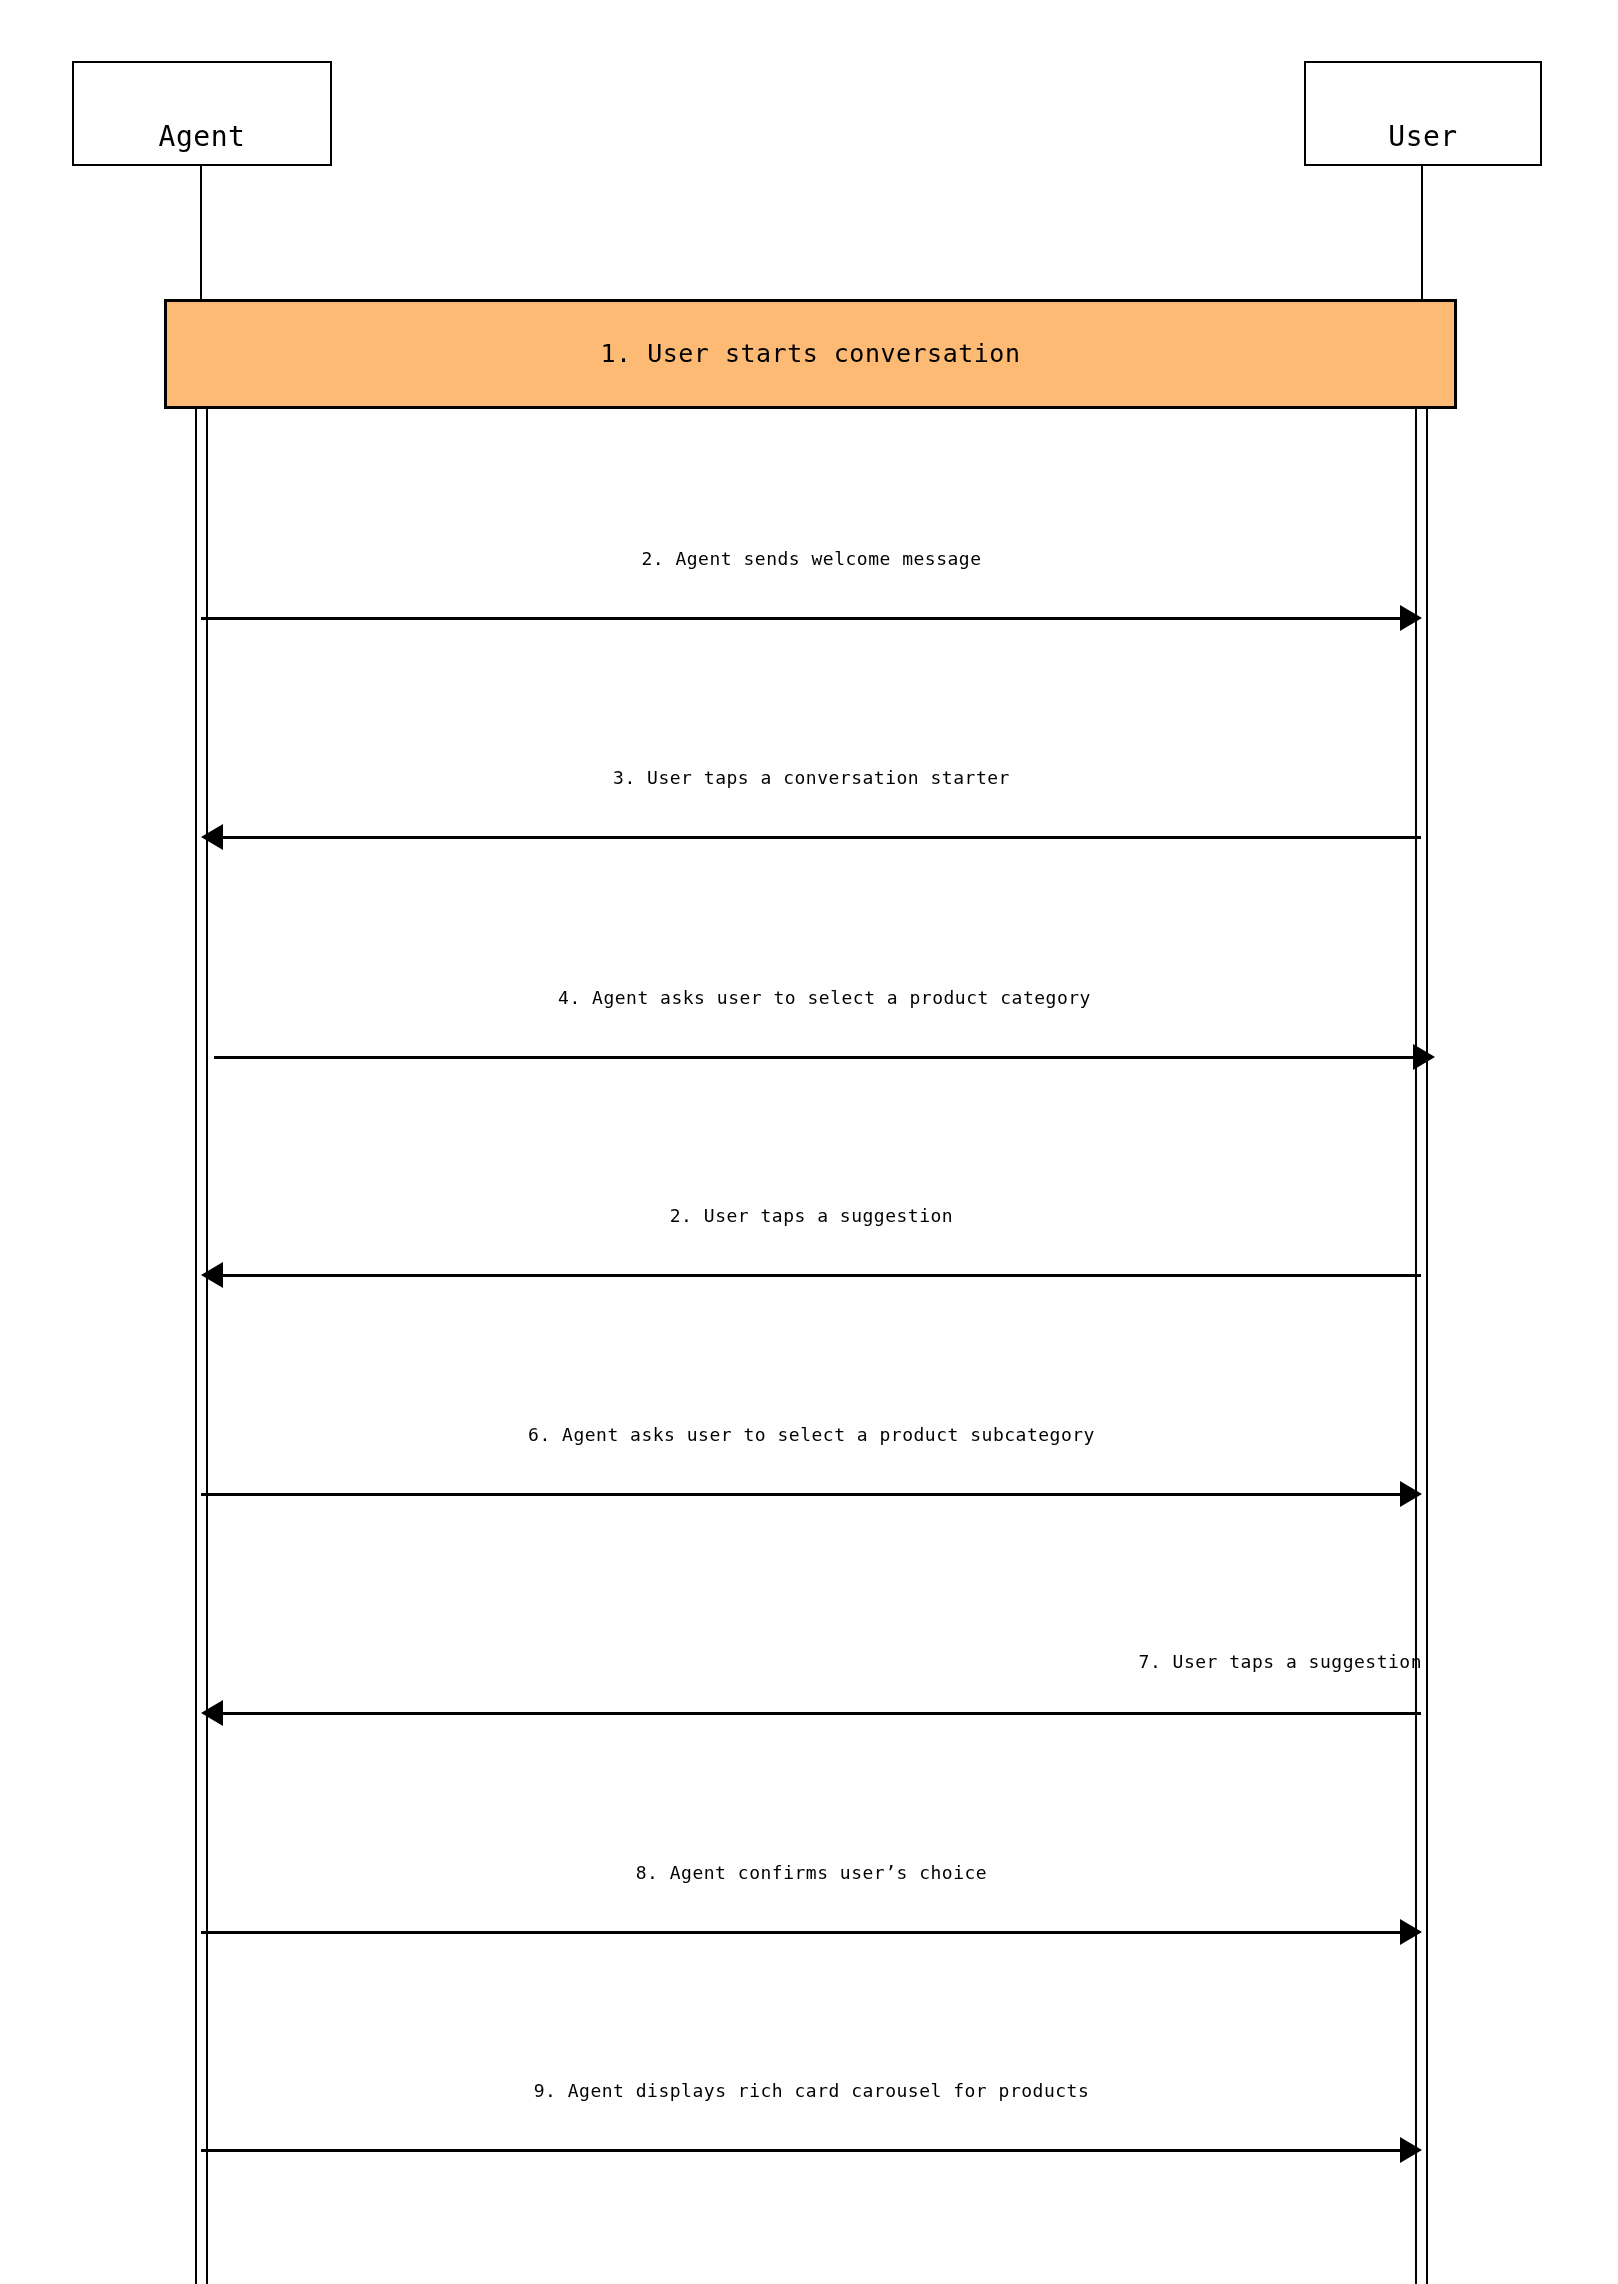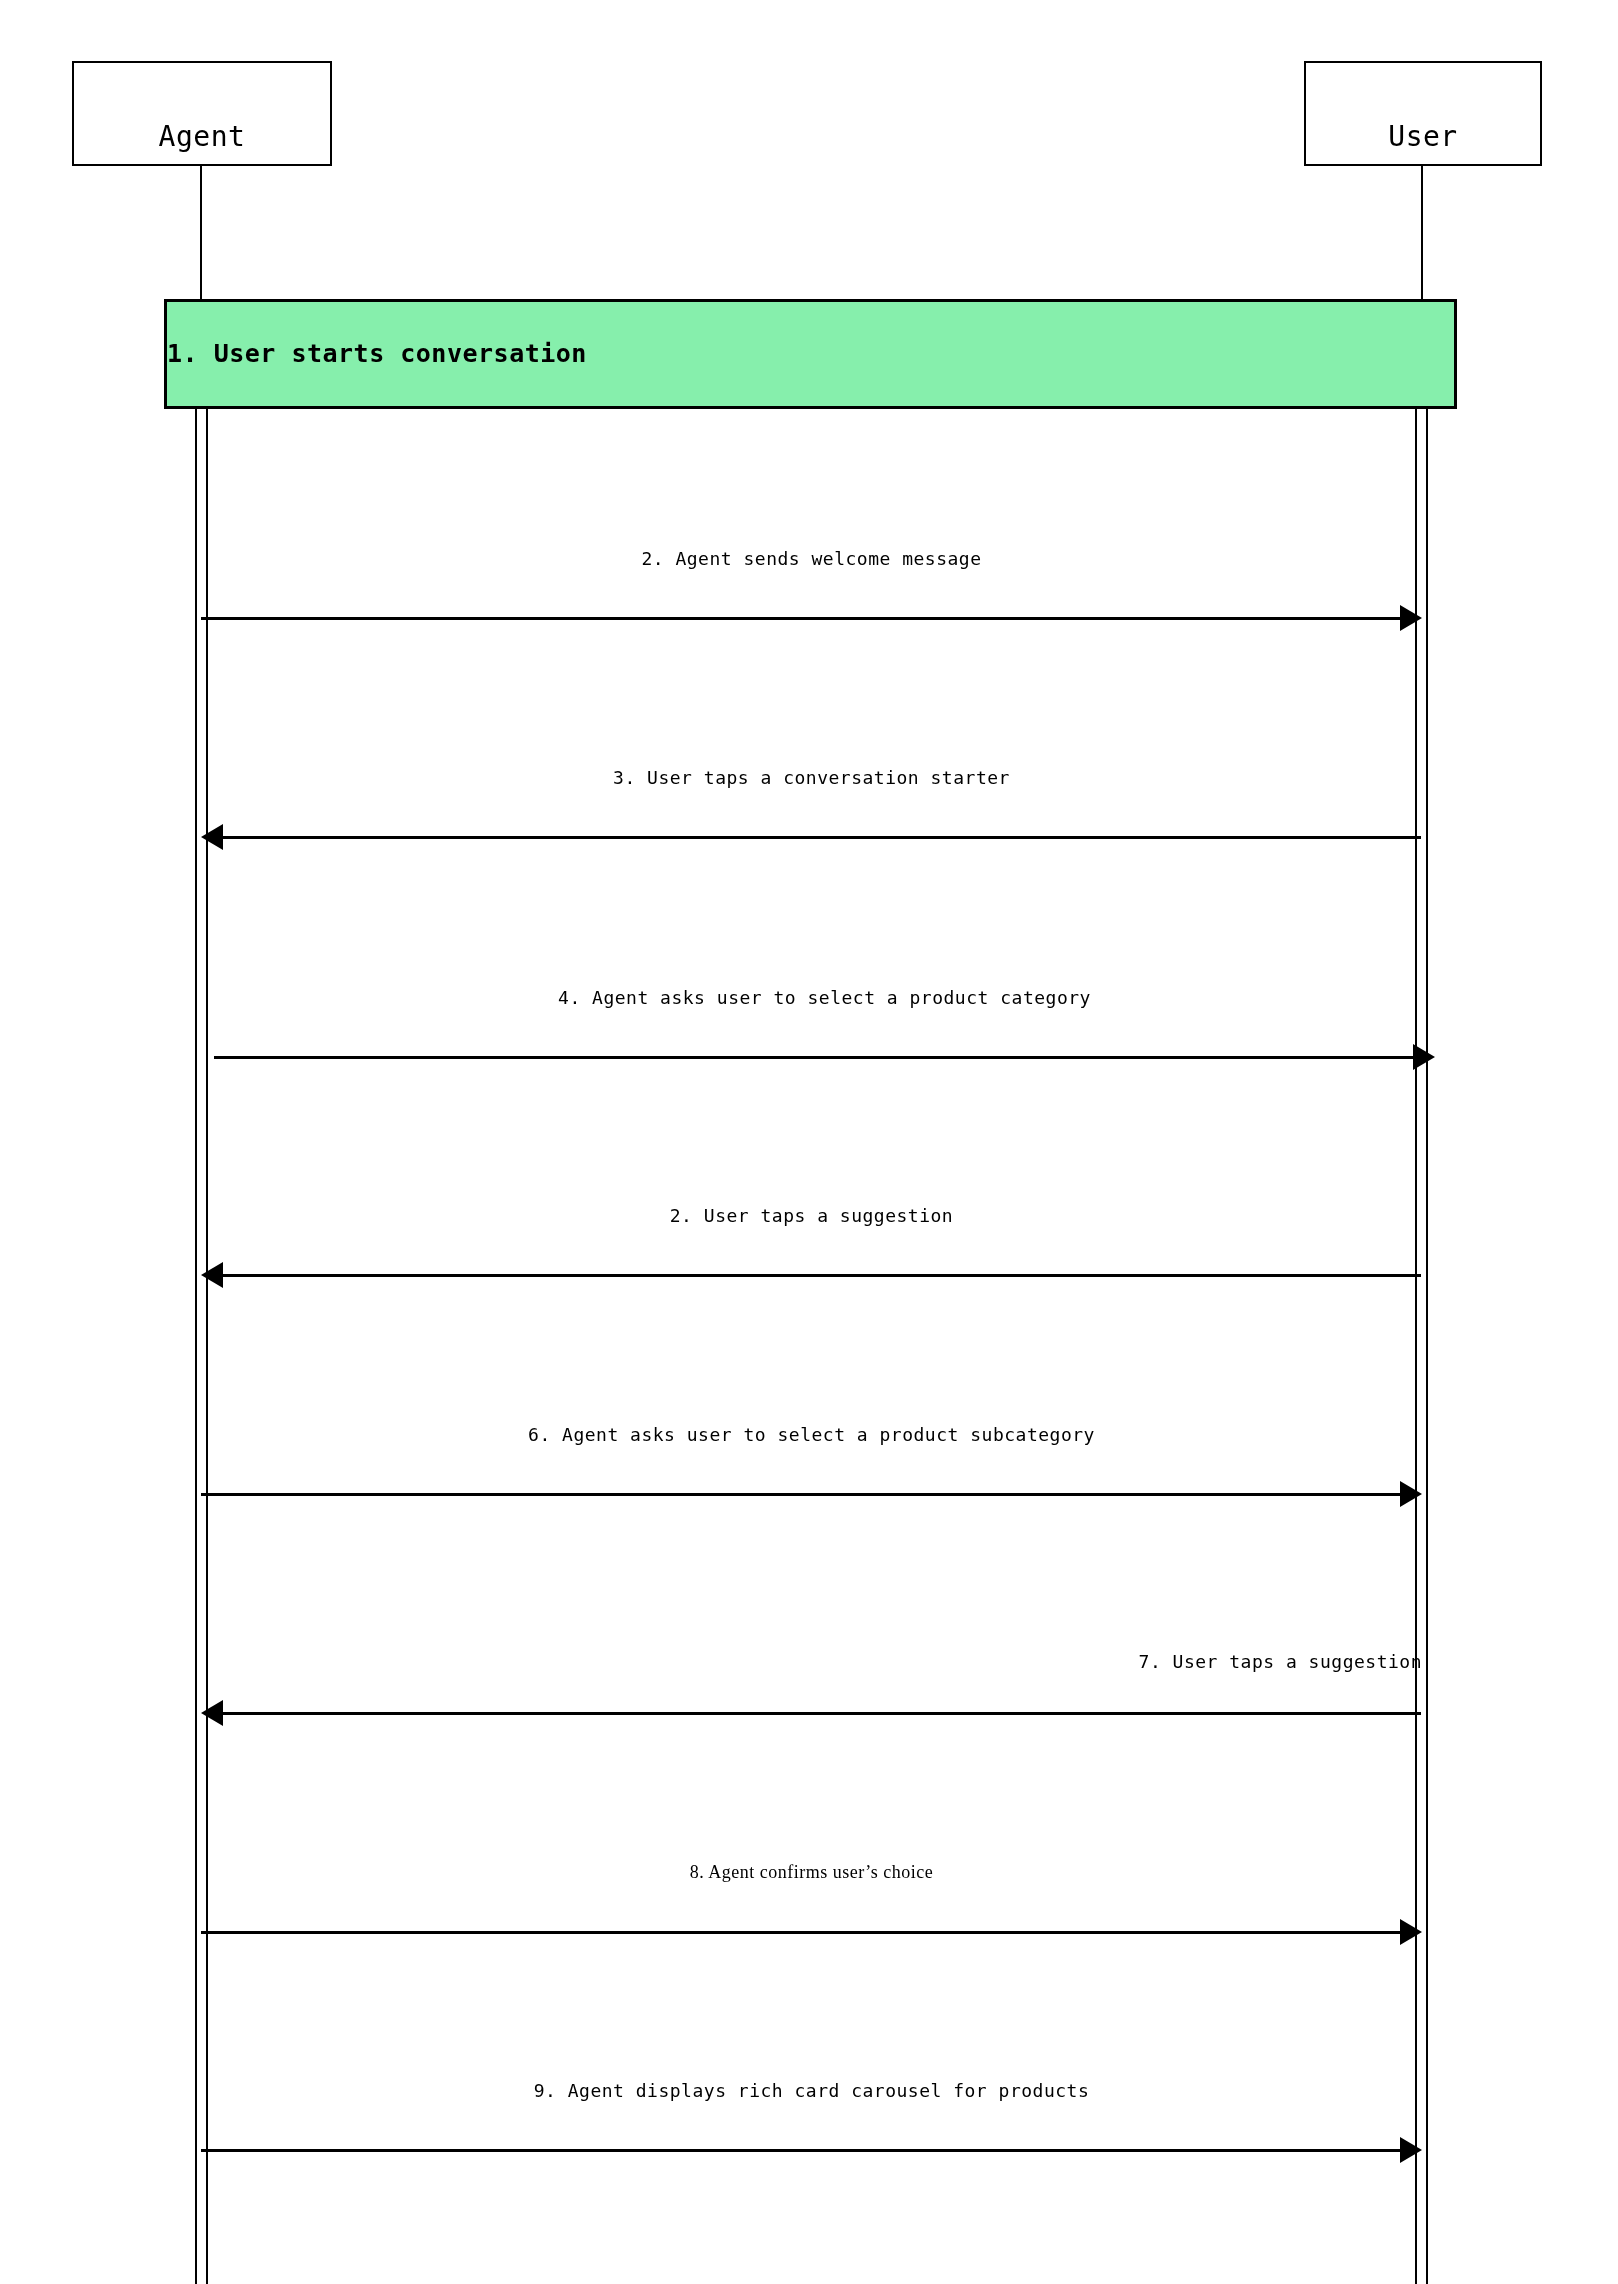--- a/index.html
+++ b/index.html
@@ -53,26 +53,25 @@
     background: #ffffff;
     border: 2.3px solid #000000;
     z-index: 10;
   }
 
   
   .note-box {
     position: absolute;
     box-sizing: border-box;
     border: 3.2px solid #000000;
-    background: #86efac;
+    background: #fdba74;
     display: flex;
     align-items: center;
-    justify-content: flex-start;
+    justify-content: center;
     z-index: 25;
-    font-weight: bold;
   }
   .note-text {
     font-size: 25px;
     line-height: 1.15;
     color: #000000;
     white-space: pre;
     text-align: center;
     letter-spacing: 0.5px;
   }
 
@@ -148,21 +147,21 @@
       <div class="msg-label" style="top: 0px;">6. Agent asks user to select a product subcategory</div>
       <div class="msg-line" style="left: 0px; width: 1202px; top: 69px;"></div>
       <div class="arrowhead right" style="top: 57px; left: 1199px;"></div>
     </div>
     <div class="message" style="left: 201px; top: 1643px; width: 1221px; height: 97px;">
       <div class="msg-label" style="top: 8px; text-align: right;">7. User taps a suggestion</div>
       <div class="msg-line" style="left: 18px; width: 1202px; top: 69px;"></div>
       <div class="arrowhead left" style="top: 57px; left: 0px;"></div>
     </div>
     <div class="message" style="left: 201px; top: 1862px; width: 1221px; height: 97px;">
-      <div class="msg-label" style="top: 0px; font-family: Liberation Serif, serif;">8. Agent confirms user’s choice</div>
+      <div class="msg-label" style="top: 0px;">8. Agent confirms user’s choice</div>
       <div class="msg-line" style="left: 0px; width: 1202px; top: 69px;"></div>
       <div class="arrowhead right" style="top: 57px; left: 1199px;"></div>
     </div>
     <div class="message" style="left: 201px; top: 2080px; width: 1221px; height: 97px;">
       <div class="msg-label" style="top: 0px;">9. Agent displays rich card carousel for products</div>
       <div class="msg-line" style="left: 0px; width: 1202px; top: 69px;"></div>
       <div class="arrowhead right" style="top: 57px; left: 1199px;"></div>
     </div>
     <div class="participant-box" style="left: 72px; top: 61px; width: 260px; height: 105px;">
       <div class="participant-label">Agent</div>

